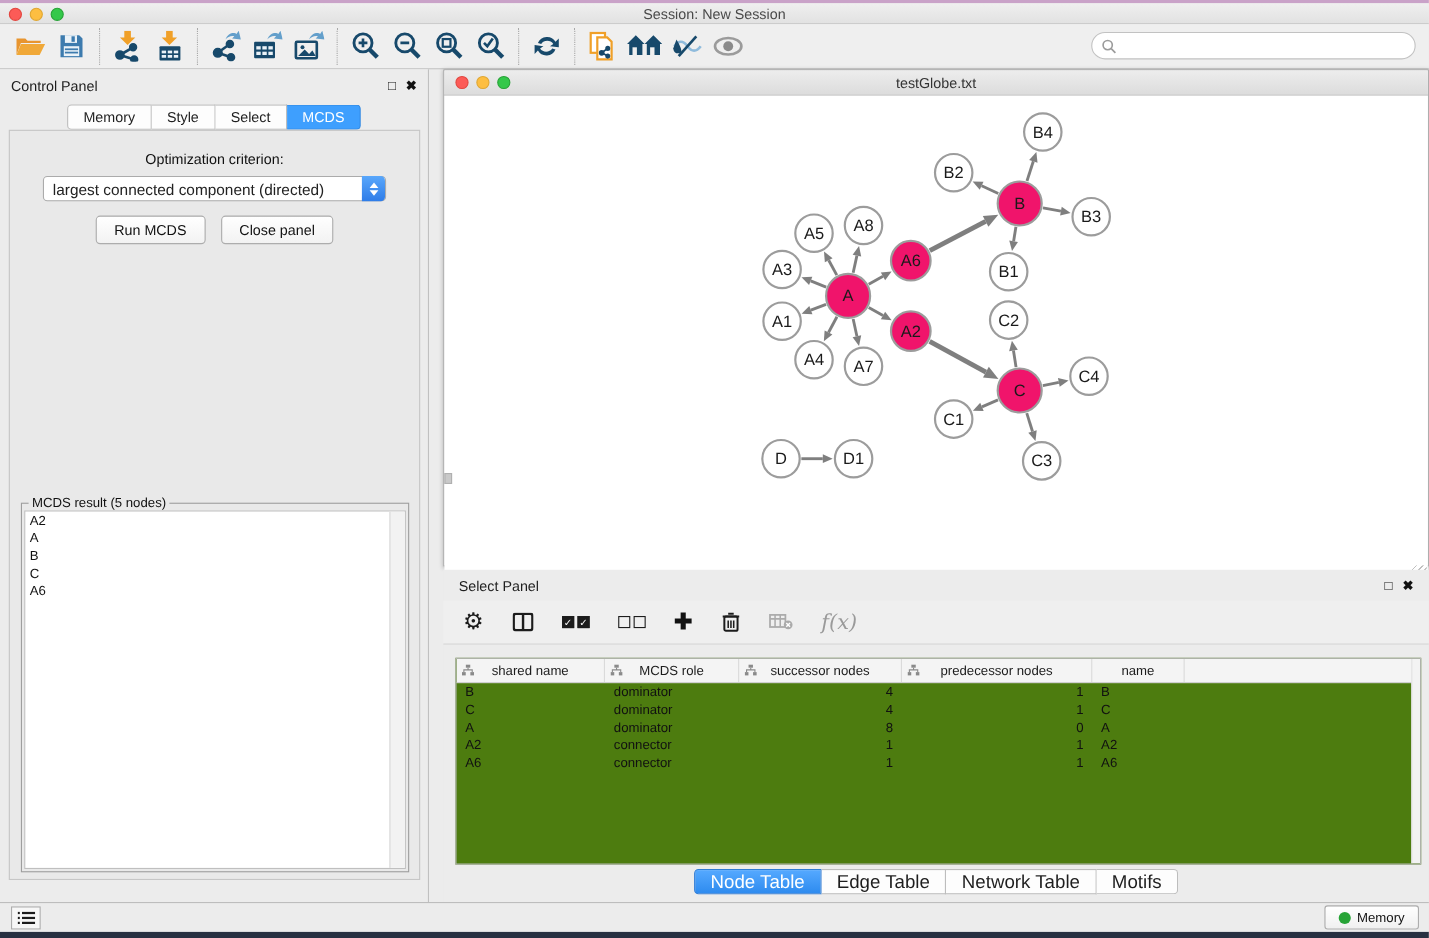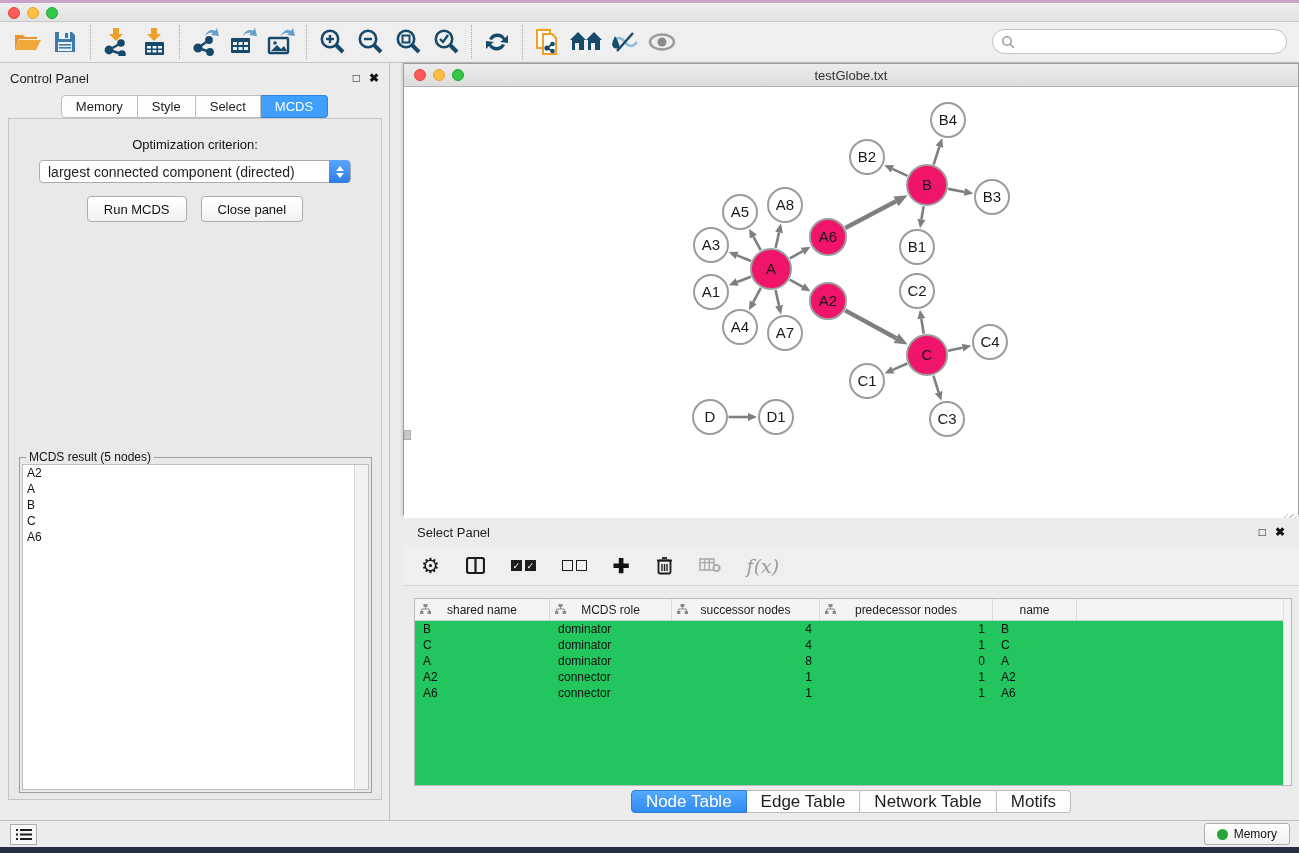--- a/index.html
+++ b/index.html
@@ -74,21 +74,21 @@
   .thumb-h { position:absolute; left:440px; bottom:0px; width:10px; height:7px; background:#C9C9C9; border:1px solid #B0B0B0; }
 
   
   .table-panel { position:absolute; left:403px; top:518px; width:896px; height:302px; background:#ECECEC; }
   .tp-header { height:28px; display:flex; align-items:center; padding:0 14px; }
   .tp-title { flex:1; font-size:13px; color:#1e1e1e; }
   .tp-toolbar { height:40px; display:flex; align-items:center; padding-left:18px; gap:26px; border-bottom:1px solid #D6D6D6; background:#EFEFEF; }
   .tp-ico { display:flex; align-items:center; justify-content:center; cursor:default; }
   .fx { font-family:"DejaVu Serif", serif; font-style:italic; font-size:19px; color:#9A9A9A; }
   .gear-glyph { font-size:21px; color:#1c1c1c; line-height:1; }
-  .data-table { position:absolute; left:11px; top:80px; width:878px; height:188px; background:#22c55e; border:1px solid #B9B9B9; overflow:hidden; }
+  .data-table { position:absolute; left:11px; top:80px; width:878px; height:188px; background:#4d7c0f; border:1px solid #B9B9B9; overflow:hidden; }
   .t-row { display:grid; grid-template-columns:135px 122px 148px 173px 84px 1fr; height:16px; }
   .t-head { height:22px; background:#F4F4F4; border-bottom:1px solid #CFCFCF; }
   .h-cell { position:relative; display:flex; align-items:center; justify-content:center; font-size:12px; color:#1c1c1c; border-right:1px solid #DADADA; }
   .h-cell .tree-ico { position:absolute; left:5px; }
   .t-cell { font-size:12px; color:#111; padding:1px 8px 0 8px; white-space:nowrap; }
   .t-cell.num { text-align:right; }
   .tbl-scroll { position:absolute; right:0; top:0; width:8px; height:100%; background:#F3F3F3; border-left:1px solid #E0E0E0; }
   .tp-tabs { position:absolute; left:0; right:0; top:272px; display:flex; justify-content:center; }
   .tp-tab { height:23px; padding:0 14px; background:#FDFDFD; border:1px solid #BDBDBD; border-left:none;
     display:flex; align-items:center; font-size:17px; color:#1e1e1e; cursor:default; }
@@ -114,20 +114,21 @@
 
 <div class="desk-top"></div>
 <div class="desk-bottom"></div>
 
 <div class="titlebar">
   <div class="tl-dots">
     <div class="dot red"></div>
     <div class="dot yellow"></div>
     <div class="dot green"></div>
   </div>
+  <div class="title-text">Session: New Session</div>
 </div>
 
 <div class="toolbar">
   <div class="tb-btn" style="margin-left:8px">
     <span>
       <svg width="28" height="22" viewBox="0 0 28 22">
           <path d="M2 4 L10 4 L12 6 L24 6 L24 8 L6 8 L2 19 Z" fill="#E8952F"></path>
           <path d="M6 9 L28 9 L23 19 L2 19 Z" fill="#F0A838"></path>
         </svg>
     </span>

